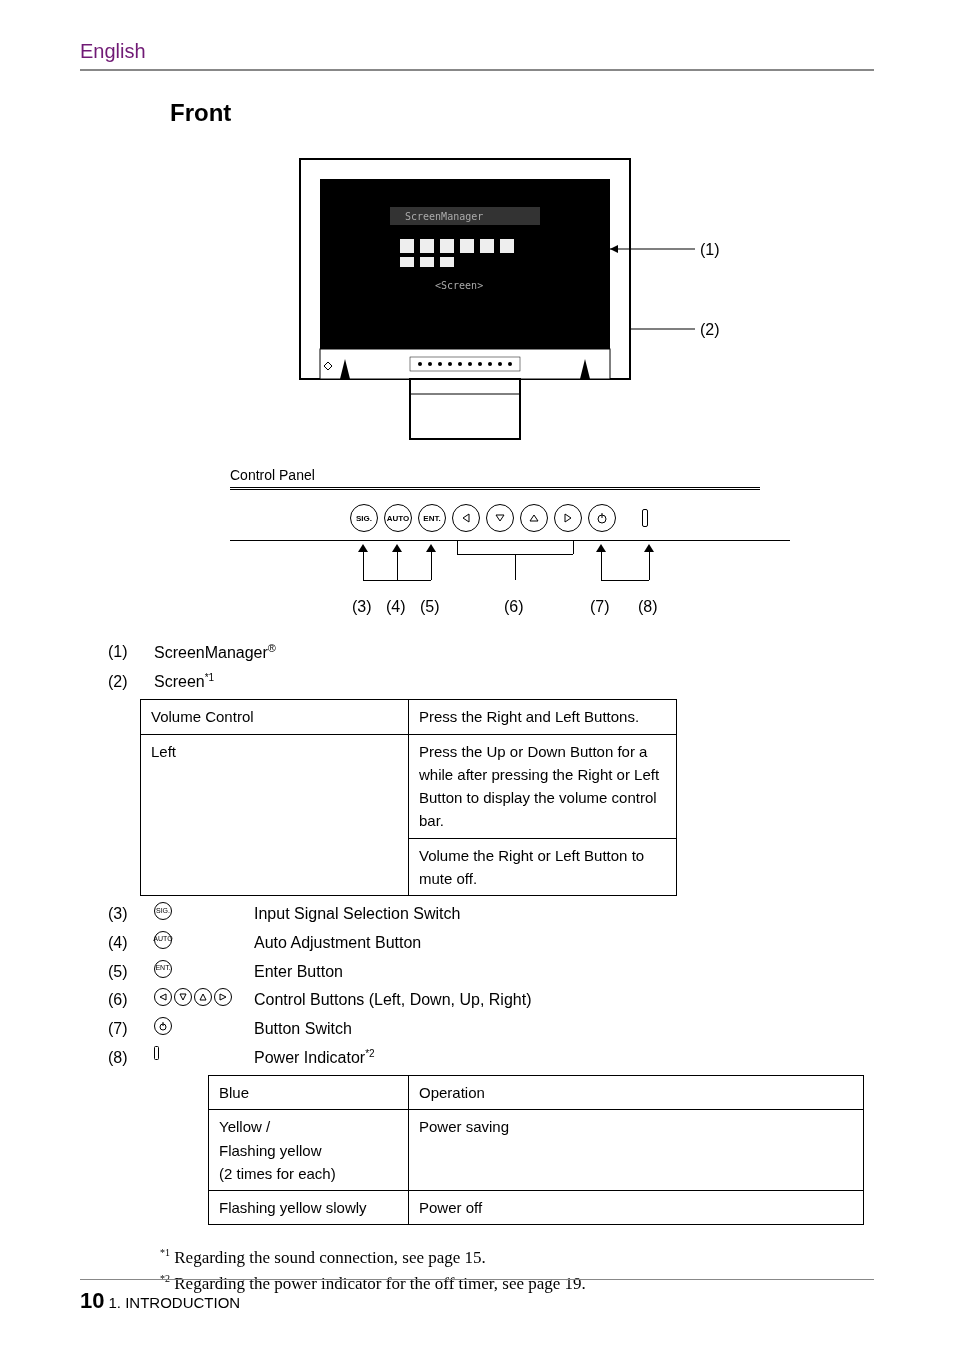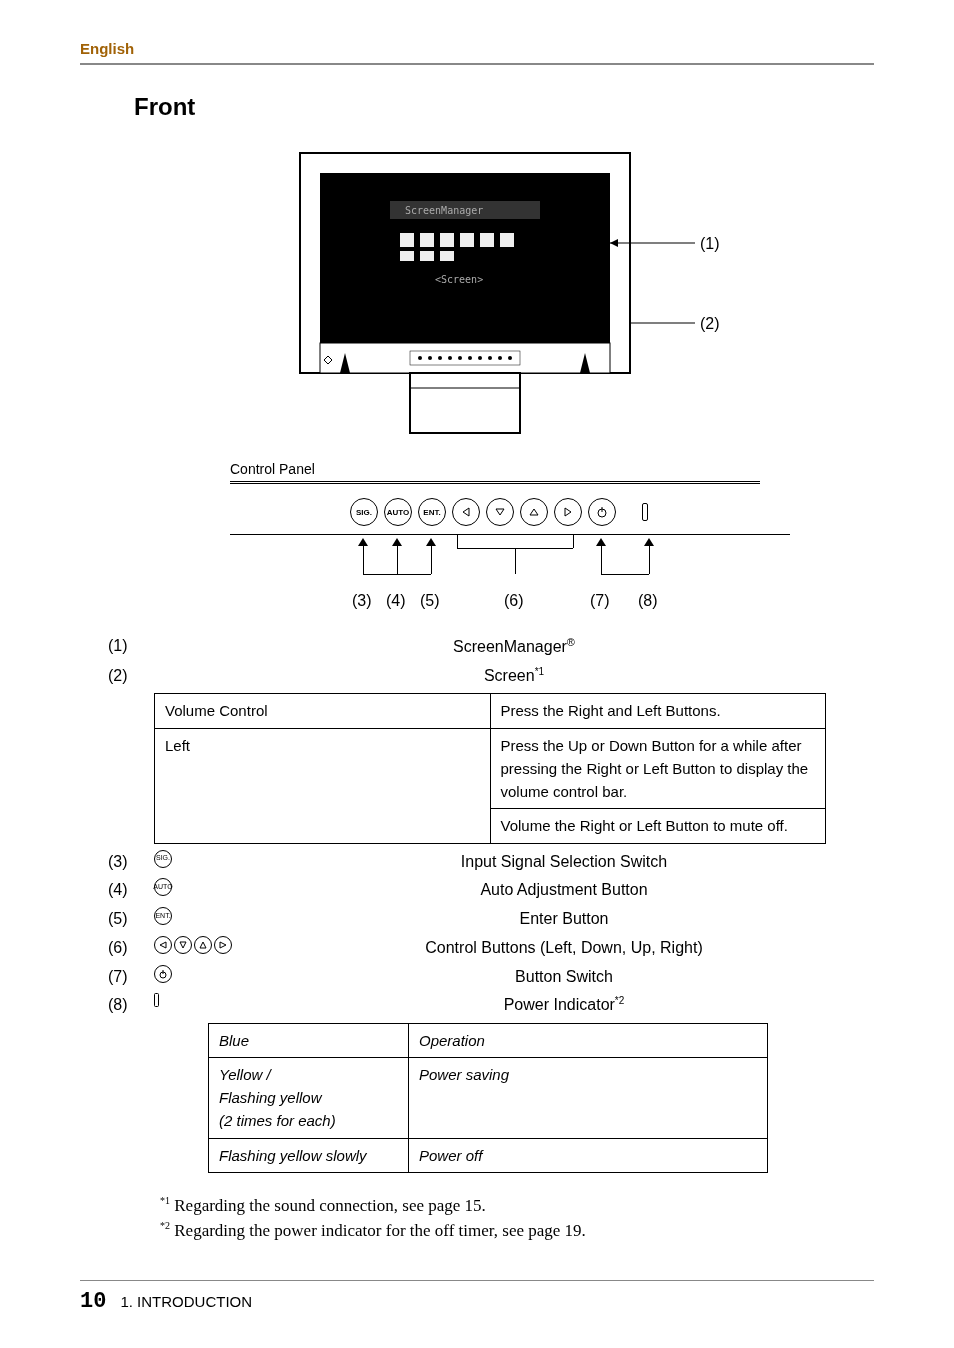--- a/index.html
+++ b/index.html
@@ -1,20 +1,20 @@
 <!DOCTYPE html>
 <html><head>
 <meta charset="utf-8">
 <style>
   * { box-sizing: border-box; margin: 0; padding: 0; }
   html, body { width: 954px; height: 1348px; font-family: Arial, Helvetica, sans-serif; color: #000; background: #fff; }
   .page { padding: 40px 80px 40px 80px; position: relative; height: 100%; }
-  .lang-header { font-size: 15px; font-weight: bold; color: #a16207; padding-bottom: 6px; border-bottom: 2px solid #888; margin-bottom: 28px; }
+  .lang-header { font-size: 20px; font-weight: normal; color: #701a75; padding-bottom: 6px; border-bottom: 2px solid #888; margin-bottom: 28px; }
   .main-heading { font-size: 36px; font-weight: bold; margin-bottom: 24px; }
-  .sub-heading { font-size: 24px; font-weight: bold; margin-left: 54px; margin-bottom: 22px; }
+  .sub-heading { font-size: 24px; font-weight: bold; margin-left: 90px; margin-bottom: 22px; }
   .graphic-area { margin-left: 210px; margin-bottom: 16px; }
   .monitor-svg { display: block; }
   .panel-label { font-size: 14px; margin-left: 150px; margin-top: 18px; margin-bottom: 4px; }
   .double-rule { margin-left: 150px; width: 530px; border-top: 3px double #000; margin-bottom: 10px; }
   .panel-area { margin-left: 150px; width: 560px; position: relative; height: 130px; }
   .btn-row { display: flex; align-items: center; gap: 6px; position: absolute; top: 4px; left: 120px; }
   .btn { width: 28px; height: 28px; border: 1.5px solid #000; border-radius: 50%; display: flex; align-items: center; justify-content: center; font-size: 9px; background: #fff; }
   .btn-txt { font-size: 8px; font-weight: bold; }
   .led { width: 6px; height: 18px; border: 1.5px solid #000; border-radius: 2px; margin-left: 20px; }
   .baseline { position: absolute; top: 40px; left: 0; width: 560px; border-top: 1px solid #000; }
@@ -22,37 +22,37 @@
   .vline { position: absolute; width: 1px; background: #000; }
   .hline { position: absolute; height: 1px; background: #000; }
   .ptr-num { position: absolute; font-size: 16px; top: 98px; }
 
   .spec-list { margin-left: 28px; margin-top: 10px; font-size: 16px; line-height: 1.55; }
   .spec-row { display: flex; align-items: flex-start; margin-bottom: 4px; }
   .spec-num { width: 46px; flex: 0 0 46px; }
   .spec-icon-col { width: 100px; flex: 0 0 100px; display: flex; align-items: center; gap: 2px; }
   .spec-icon { width: 18px; height: 18px; border: 1.3px solid #000; border-radius: 50%; display: inline-flex; align-items: center; justify-content: center; font-size: 7px; background: #fff; }
   .mini-led { width: 5px; height: 14px; border: 1.3px solid #000; border-radius: 1.5px; display: inline-block; }
-  .spec-desc { flex: 1; text-align: center; }
+  .spec-desc { flex: 1; }
   sup { font-size: 10px; vertical-align: super; }
   .reg { font-size: 11px; vertical-align: super; }
 
-  table.inner-tbl { border-collapse: collapse; width: 672px; margin-left: 46px; margin-top: 2px; margin-bottom: 6px; }
+  table.inner-tbl { border-collapse: collapse; width: 537px; margin-left: 32px; margin-top: 2px; margin-bottom: 6px; }
   table.inner-tbl td { border: 1px solid #000; padding: 5px 10px; font-size: 15px; vertical-align: top; }
   table.inner-tbl td:first-child { width: 170px; }
 
-  table.status-tbl { border-collapse: collapse; width: 560px; margin-left: 100px; margin-top: 4px; font-style: italic; }
+  table.status-tbl { border-collapse: collapse; width: 656px; margin-left: 100px; margin-top: 4px; }
   table.status-tbl td { border: 1px solid #000; padding: 5px 10px; font-size: 15px; vertical-align: top; }
   table.status-tbl td:first-child { width: 200px; }
 
   .footnotes { margin-left: 80px; margin-top: 20px; font-family: 'Times New Roman', serif; font-size: 17px; line-height: 1.5; }
   .footnotes sup { font-size: 10px; }
 
   .footer { position: absolute; bottom: 34px; left: 80px; right: 80px; border-top: 1px solid #888; padding-top: 8px; display: flex; align-items: baseline; }
-  .footer .pg { font-size: 22px; font-weight: bold; margin-right: 14px; font-family: Liberation Mono, monospace; }
+  .footer .pg { font-size: 22px; font-weight: bold; margin-right: 4px; }
   .footer .ft { font-size: 15px; }
 </style>
 </head>
 <body>
 
 <div class="page">
 
   <div class="lang-header">English</div>
 
   <h2 class="sub-heading">Front</h2>

